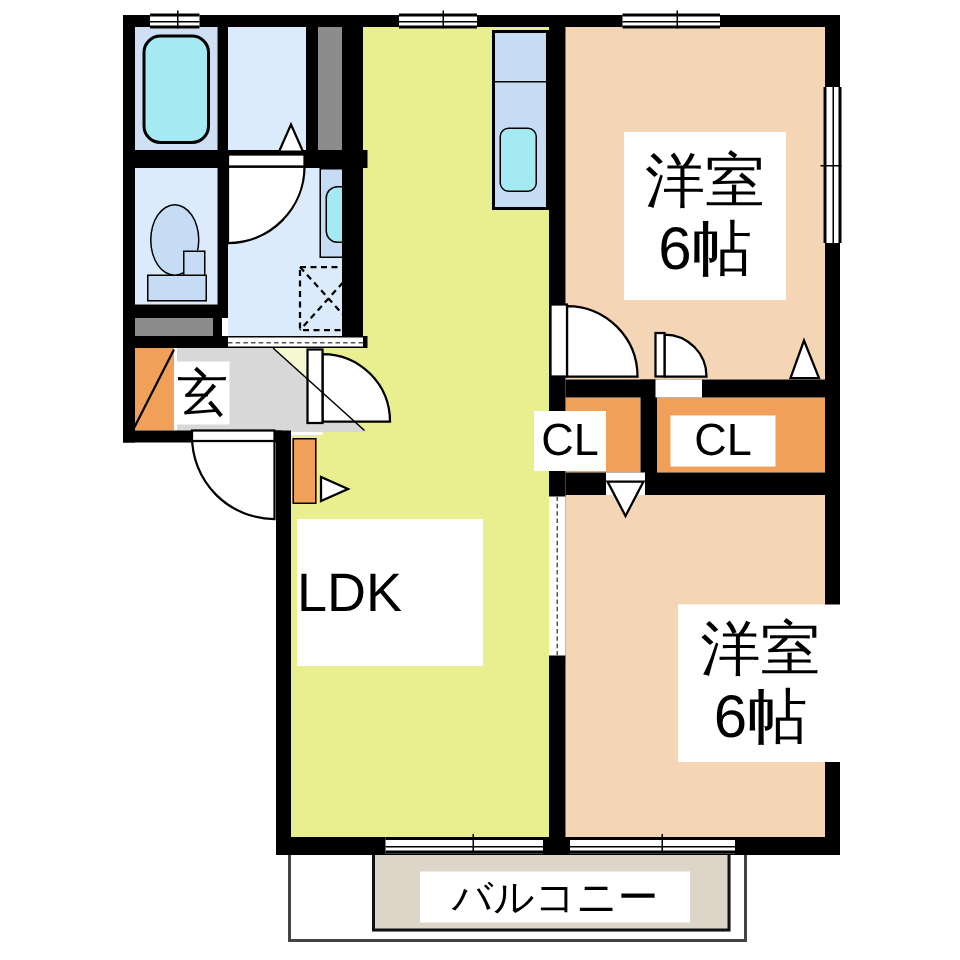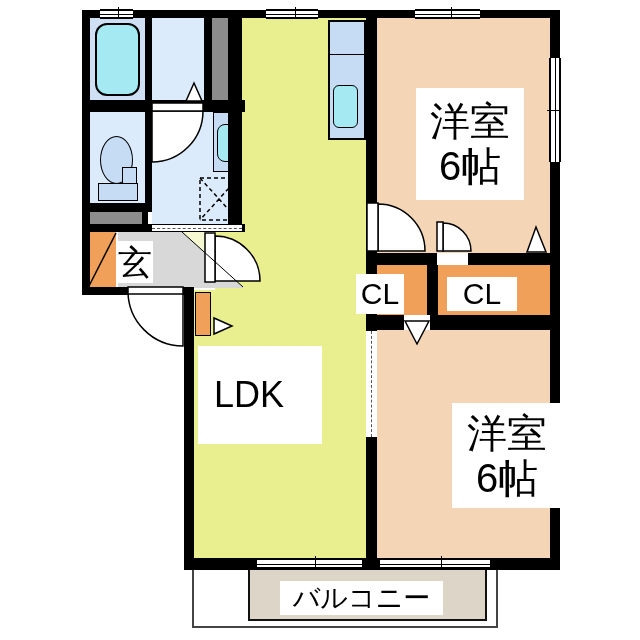--- a/index.html
+++ b/index.html
@@ -97,27 +97,27 @@
   #kitchen-divider{left:328px;top:54px;width:38px;border-top:1.5px solid #000;}
   #kitchen-sink{left:333px;top:85px;width:25px;height:43px;background:var(--water-fill);border:1.5px solid #000;border-radius:6px;}
   #storage-cab{left:195px;top:292px;width:16px;height:44px;background:var(--closet-fill);border:1.5px solid #000;}
 
   
   #symbols{left:0;top:0;width:640px;height:640px;pointer-events:none;}
 
   
   .label{position:absolute;background:#fff;color:#000;display:flex;flex-direction:column;
          align-items:center;justify-content:center;line-height:1.12;white-space:nowrap;}
-  #label-ldk{left:198px;top:346px;width:124px;height:98px;font-size:36px;align-items:flex-start;padding-left:16px;}
+  #label-ldk{left:198px;top:346px;width:124px;height:98px;font-size:36px;align-items:flex-start;padding-left:0;}
   #label-bed-top{left:416px;top:88px;width:108px;height:112px;font-size:40px;}
   #label-bed-btm{left:452px;top:403px;width:110px;height:105px;font-size:40px;}
   #label-cl-left{left:356px;top:274px;width:48px;height:40px;font-size:30px;}
   #label-cl-right{left:447px;top:277px;width:70px;height:34px;font-size:30px;}
   #label-genkan{left:117px;top:241px;width:36px;height:42px;font-size:34px;}
-  #label-balcony{left:280px;top:581px;width:163px;height:34px;font-size:27px;}
+  #label-balcony{left:280px;top:581px;width:180px;height:34px;font-size:27px;}
 </style>
 </head>
 <body>
 
 <div id="plan">
 
   <div class="abs" id="balcony-outline"></div>
   <div class="abs" id="balcony-deck"></div>
 
   <div class="floor f-ldk" id="ldk-a"></div>

